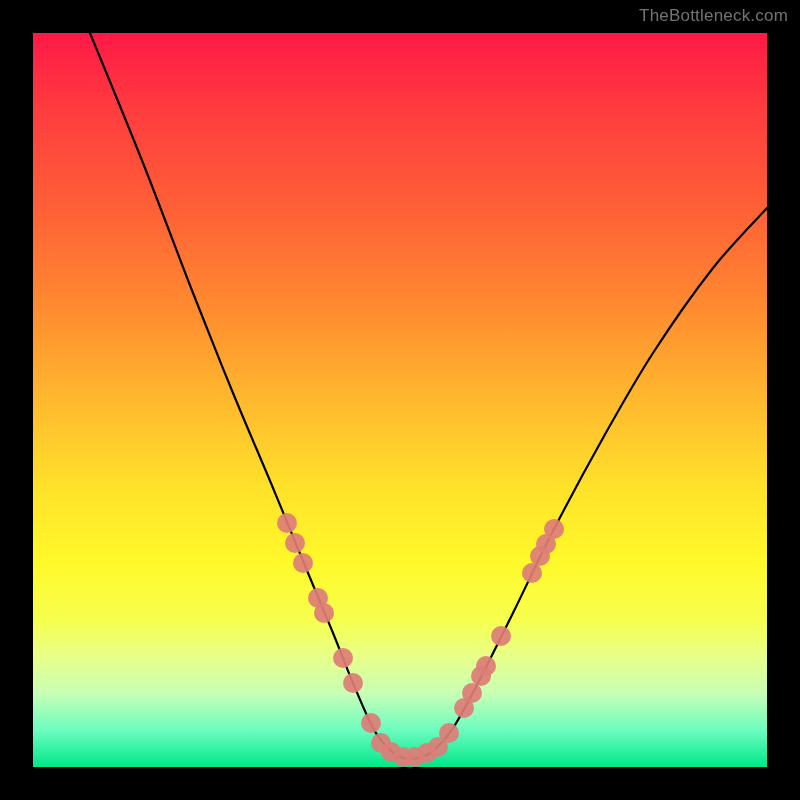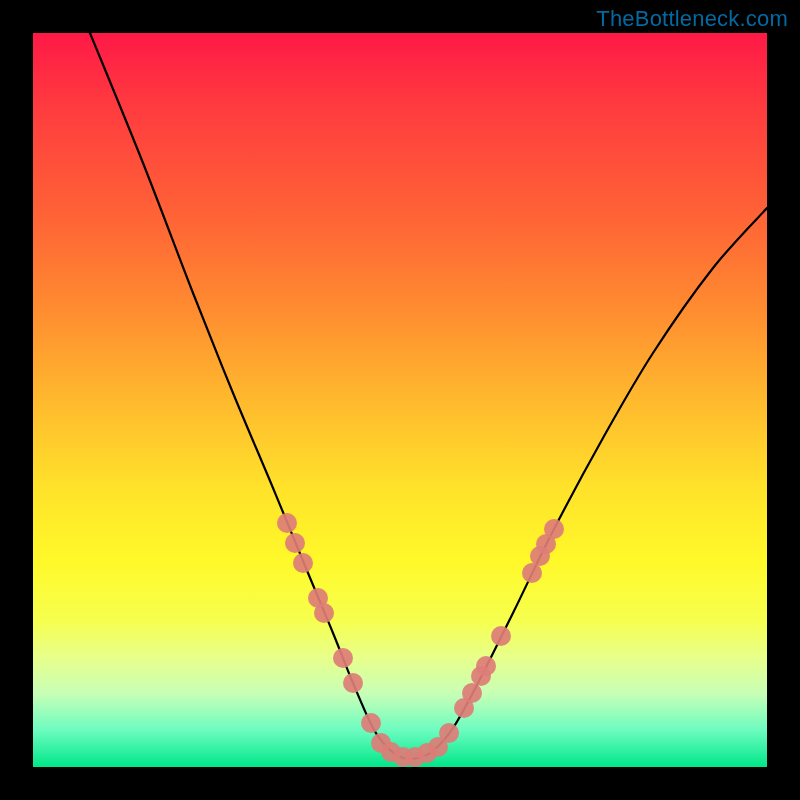--- a/index.html
+++ b/index.html
@@ -38,22 +38,22 @@
       #e8ff8a 85%,
       #c8ffb6 90%,
       #6cfcc0 95%,
       #00e789 100%
     );
   }
   .watermark {
     position: absolute;
     top: 6px;
     right: 12px;
-    color: #0369a1;
-    font-size: 22px;
+    color: #737373;
+    font-size: 17px;
     font-weight: 500;
     letter-spacing: 0.2px;
   }
   svg.curve {
     position: absolute;
     top: 0;
     left: 0;
     width: 734px;
     height: 734px;
   }

